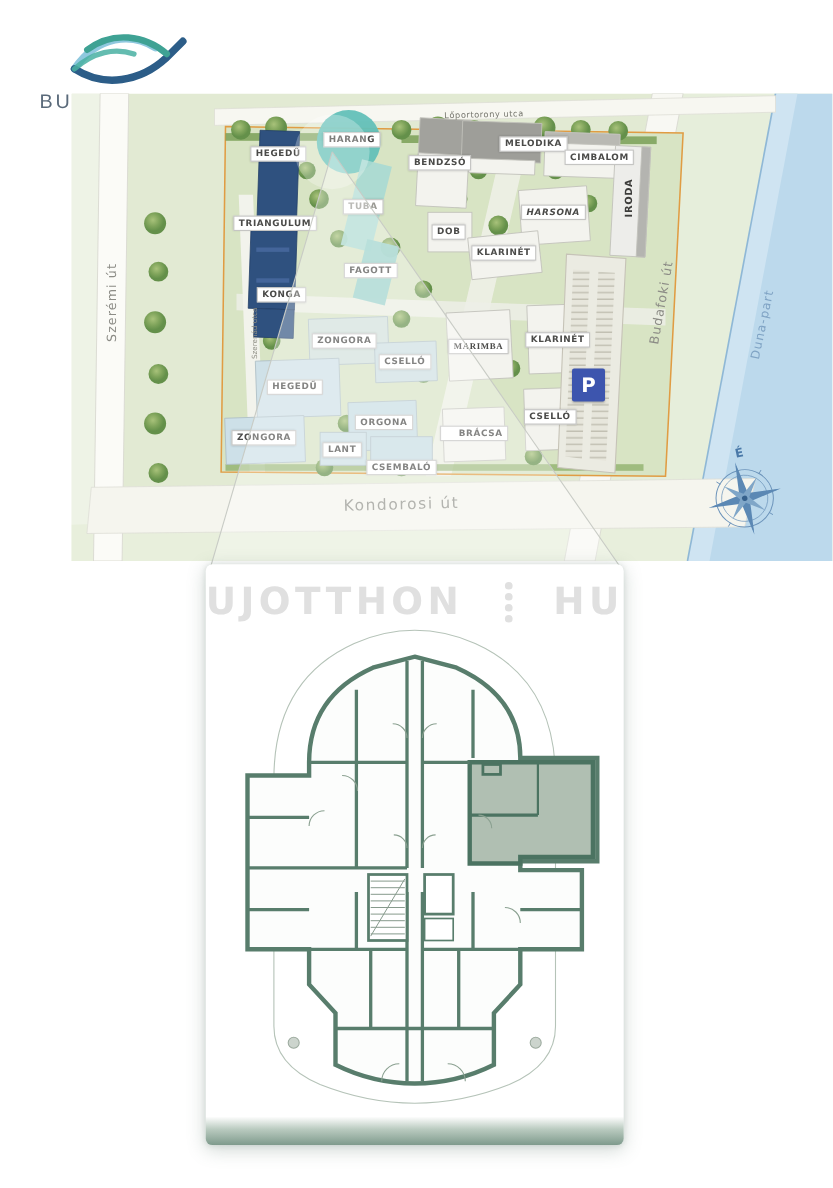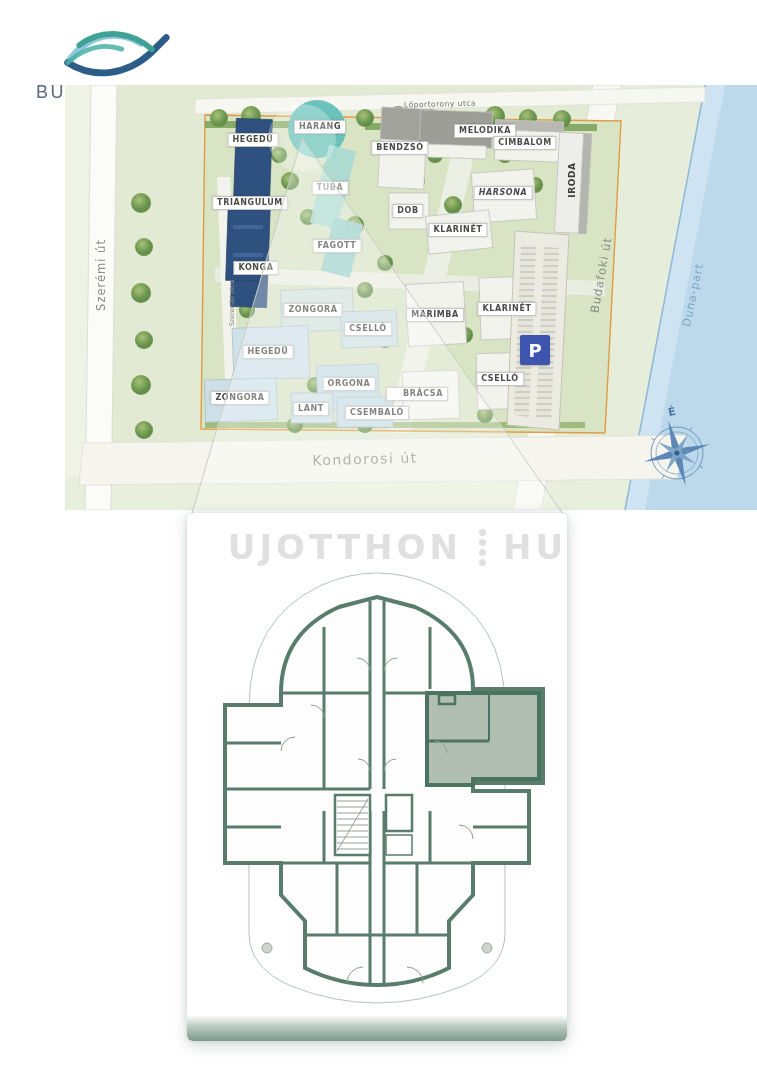--- a/index.html
+++ b/index.html
@@ -32,21 +32,21 @@
   
   .cone{position:absolute;left:0;top:0;z-index:4;pointer-events:none;}
   
   .card{position:absolute;left:187px;top:513px;width:380px;height:528px;background:#fff;
       border-radius:6px;z-index:5;
       box-shadow:0 4px 16px rgba(100,125,112,.30), 0 0 5px rgba(110,135,120,.18);}
   .card::after{content:"";position:absolute;left:0;right:0;bottom:0;height:26px;
       border-radius:0 0 6px 6px;
       background:linear-gradient(to top,#7e9a8c 0%,#b9cabf 55%,rgba(185,202,191,0) 100%);}
   .watermark{position:absolute;left:0;top:6px;width:100%;height:56px;display:flex;
-      align-items:center;justify-content:flex-end;gap:17px;z-index:2;pointer-events:none;
+      align-items:center;justify-content:space-between;gap:17px;z-index:2;pointer-events:none;
       color:#e0e0e0;text-shadow:0 0 2px #fff;}
   .wm-txt{font-size:34px;font-weight:bold;letter-spacing:4px;}
   .wm-dots{display:flex;flex-direction:column;gap:3px;}
   .wm-dots i{width:7px;height:7px;border-radius:50%;background:#e0e0e0;display:block;}
   .plan{position:absolute;left:0;top:30px;z-index:1;}
 </style>
 </head>
 <body>
 
 <div id="stage">
@@ -256,40 +256,40 @@
     <span class="street" style="left:536px;top:190px;font-size:11.5px;letter-spacing:1px;transform:translate(-50%,-50%) rotate(-80deg);">Budafoki út</span>
     <span class="street" style="left:300px;top:374px;font-size:14px;color:#90918a;letter-spacing:1.5px;transform:translate(-50%,-50%) rotate(-1.5deg);">Kondorosi út</span>
     <span class="street" style="left:628px;top:210px;font-size:11px;color:#7fa3c4;letter-spacing:1px;transform:translate(-50%,-50%) rotate(-78deg);">Duna-part</span>
     <span class="north">É</span>
     <div class="p-badge">P</div>
 
     <span class="bl" style="left:188px;top:55px;">HEGEDŰ</span>
     <span class="bl" style="left:255px;top:42px;">HARANG</span>
     <span class="bl" style="left:335px;top:63px;">BENDZSÓ</span>
     <span class="bl" style="left:390px;top:46px;margin-left:30px;">MELODIKA</span>
-    <span class="bl" style="left:460px;top:58px;">CIMBALOM</span>
+    <span class="bl" style="left:480px;top:58px;">CIMBALOM</span>
     <span class="bl vert" style="left:508px;top:95px;">IRODA</span>
     <span class="bl" style="left:185px;top:118px;">TRIANGULUM</span>
     <span class="bl" style="left:265px;top:103px;color:#9a9a94;">TUBA</span>
     <span class="bl" style="left:343px;top:126px;text-align:right;">DOB</span>
     <span class="bl" style="left:438px;top:108px;font-style:italic;">HARSONA</span>
     <span class="bl" style="left:393px;top:145px;">KLARINÉT</span>
     <span class="bl" style="left:272px;top:161px;">FAGOTT</span>
     <span class="bl" style="left:191px;top:183px;">KONGA</span>
     <span class="bl" style="left:248px;top:225px;">ZONGORA</span>
-    <span class="bl" style="left:370px;top:230px;">MARIMBA</span>
+    <span class="bl" style="left:370px;top:230px;font-family:Liberation Serif, serif;">MARIMBA</span>
     <span class="bl" style="left:442px;top:224px;">KLARINÉT</span>
     <span class="bl" style="left:303px;top:244px;">CSELLÓ</span>
     <span class="bl" style="left:203px;top:267px;text-align:center;">HEGEDŰ</span>
     <span class="bl" style="left:435px;top:294px;">CSELLÓ</span>
     <span class="bl" style="left:175px;top:313px;">ZONGORA</span>
     <span class="bl" style="left:284px;top:299px;">ORGONA</span>
     <span class="bl" style="left:246px;top:324px;">LANT</span>
-    <span class="bl" style="left:300px;top:328px;margin-left:12px;">CSEMBALÓ</span>
-    <span class="bl" style="left:352px;top:309px;padding-left:16px;">BRÁCSA</span>
+    <span class="bl" style="left:300px;top:340px;">CSEMBALÓ</span>
+    <span class="bl" style="left:366px;top:309px;padding-left:16px;">BRÁCSA</span>
   </div>
 
   <svg class="cone" width="757" height="1080" viewBox="0 0 757 1080">
     <circle cx="302" cy="138" r="34" fill="rgba(255,255,255,0.28)"></circle>
     <polygon points="302,138 191,517 565,517" fill="rgba(255,255,255,0.32)"></polygon>
     <line x1="302" y1="138" x2="191" y2="517" stroke="#c8cbc5" stroke-width="1"></line>
     <line x1="302" y1="138" x2="565" y2="517" stroke="#c8cbc5" stroke-width="1"></line>
   </svg>
 
   <div class="card">

